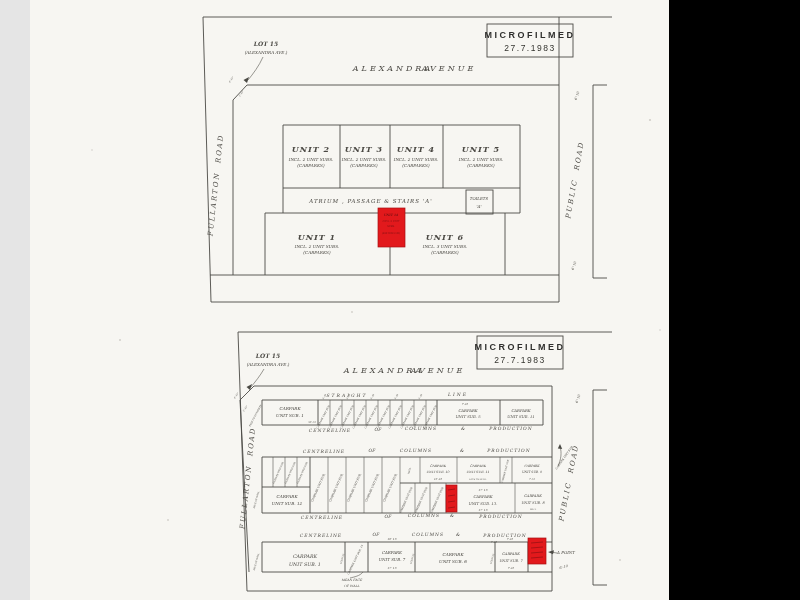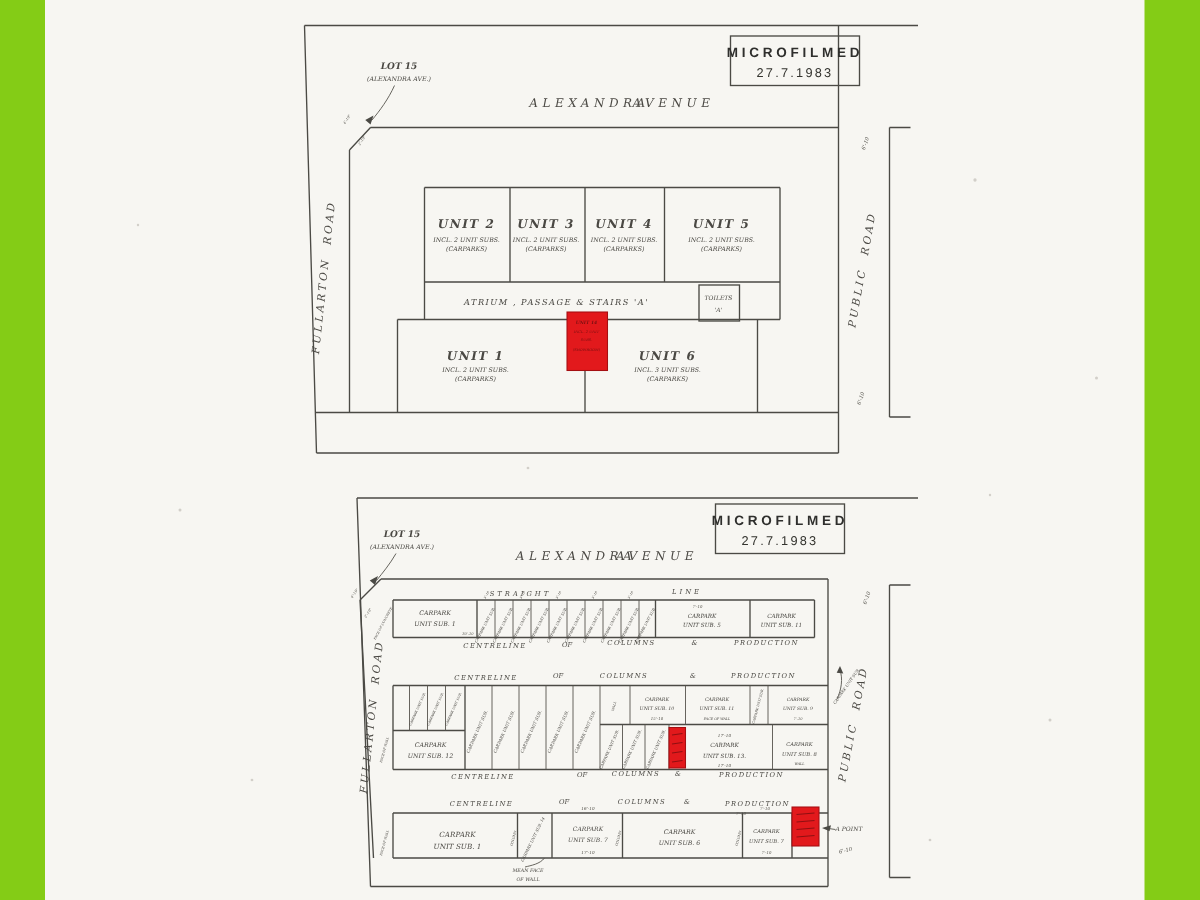--- a/index.html
+++ b/index.html
@@ -1,16 +1,16 @@
 <!DOCTYPE html>
 <html><head>
 <meta charset="utf-8">
 <style>
   html,body{margin:0;padding:0;background:#000;}
-  .stage{position:relative;width:800px;height:600px;background:#84cc16;overflow:hidden;}
+  .stage{position:relative;width:652px;height:600px;background:#e5e5e5;overflow:hidden;padding-left:17px;}
   svg{position:absolute;left:0;top:0;}
   svg text{font-family:"DejaVu Serif",serif;font-style:italic;fill:#4a4843;text-anchor:middle;}
   .stampT{font-family:"Liberation Sans",sans-serif;font-style:normal;font-weight:bold;fill:#2f2f2d;letter-spacing:2.5px;}
   .stampD{font-family:"Liberation Sans",sans-serif;font-style:normal;fill:#34342f;letter-spacing:1.5px;}
   .bold{font-weight:bold;}
   .ls1{letter-spacing:1px}.ls2{letter-spacing:2px}.ls3{letter-spacing:3px}
   .s22{font-size:2.2px}.s24{font-size:2.4px}.s26{font-size:2.6px}.s28{font-size:2.8px}
   .s3{font-size:3px}.s32{font-size:3.2px}.s35{font-size:3.5px}.s38{font-size:3.8px}
   .s4{font-size:4px}.s42{font-size:4.2px}.s45{font-size:4.5px}.s48{font-size:4.8px}.s55{font-size:5.5px}.s6{font-size:6px}.s7{font-size:7px}
   .s8{font-size:8px}.s85{font-size:8.5px}.s9{font-size:9px}

